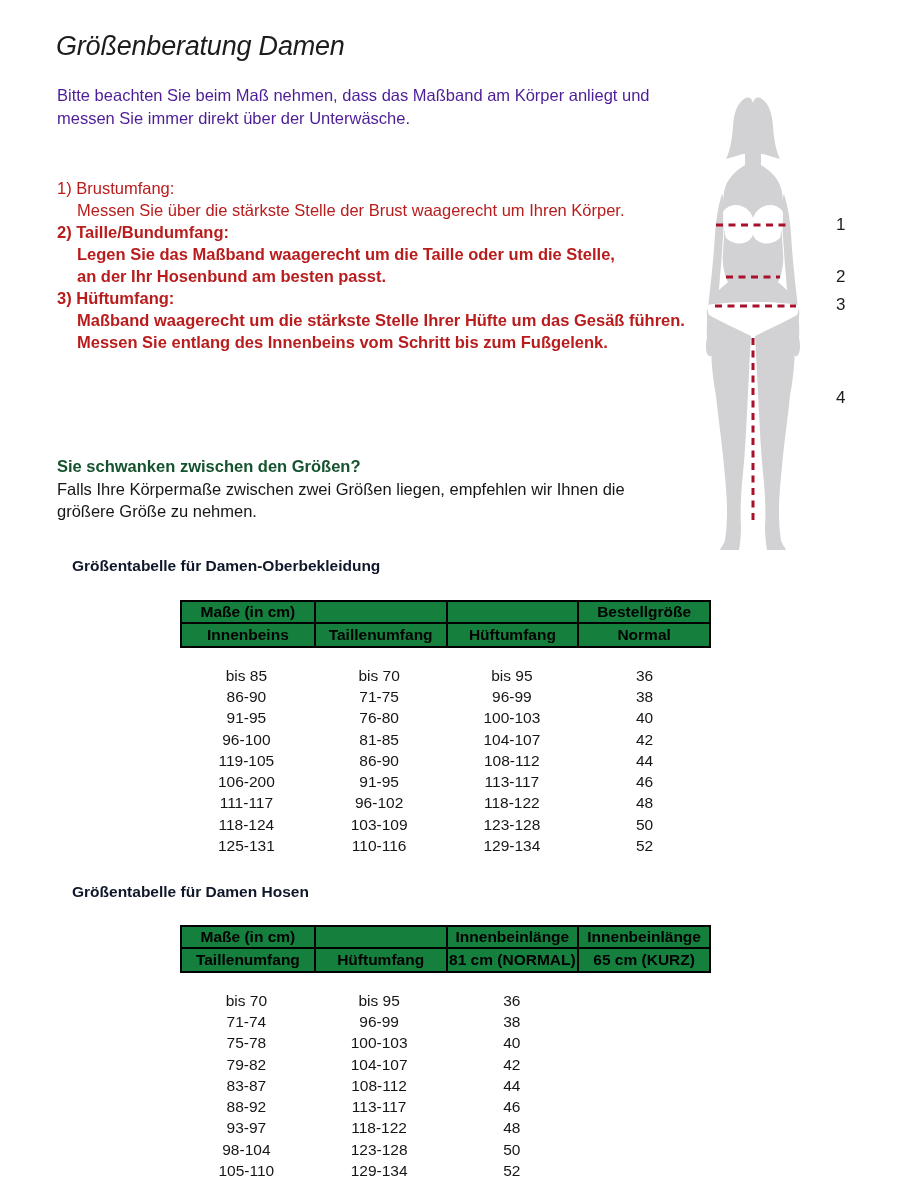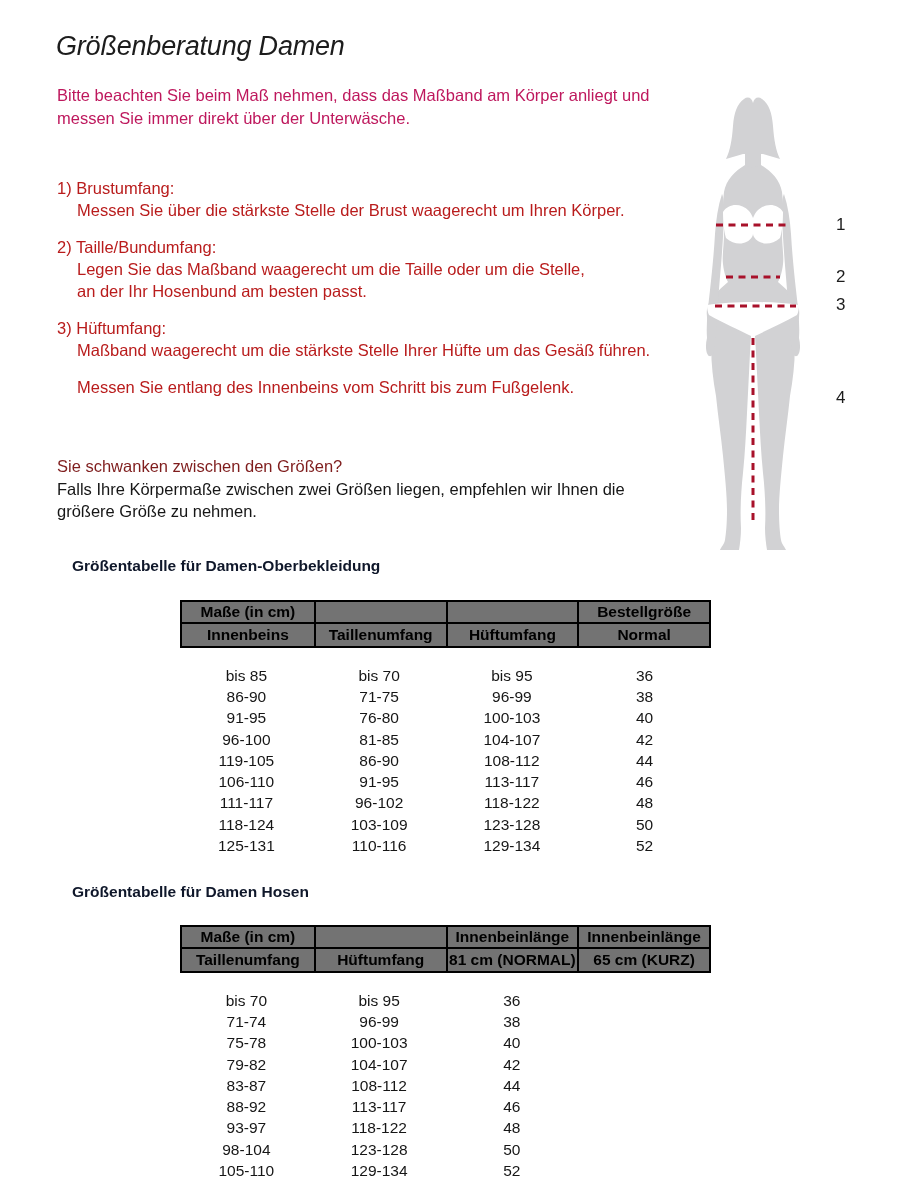--- a/index.html
+++ b/index.html
@@ -11,47 +11,47 @@
     overflow: hidden;
   }
   .abs { position: absolute; }
 
   .doc-title {
     left: 56px; top: 31px;
     font-size: 27px; font-weight: 400; color: #1c1c1c; letter-spacing: -0.2px; font-style: italic;
   }
   .intro {
     left: 57px; top: 84px;
-    font-size: 16.5px; line-height: 23px; white-space: pre; color: #be185d;
+    font-size: 16.5px; line-height: 23px; white-space: pre; color: #4c1d95;
   }
   .instructions { left: 57px; top: 177px; font-size: 16.5px; line-height: 22px; color: #b91c1c; }
-  .instr-item + .instr-item { margin-top: 15px; }
+  .instr-item + .instr-item { margin-top: 0; font-weight: bold; }
   .item-body { padding-left: 20px; white-space: pre; }
   .advice { left: 57px; top: 455px; font-size: 16.5px; line-height: 22.5px; color: #161616; }
-  .advice-head { font-weight: 400; color: #7f1d1d; }
+  .advice-head { font-weight: 700; color: #14532d; }
   .advice-body { white-space: pre; }
 
   .figure-wrap { left: 693px; top: 88px; width: 175px; height: 472px; }
   .figure-svg { position: absolute; left: 0; top: 7px; }
   .fig-label {
     position: absolute; left: 143px;
     font-size: 17px; color: #1c1c1c; line-height: 20px;
   }
   .fig-label-1 { top: 127px; }
   .fig-label-2 { top: 179px; }
   .fig-label-3 { top: 207px; }
   .fig-label-4 { top: 300px; }
 
   .section-title { font-weight: 700; font-size: 15.5px; color: #0f172a; }
   .t1-title { left: 72px; top: 557px; }
   .t2-title { left: 72px; top: 883px; }
 
   .thead {
     display: grid; grid-template-columns: repeat(4, 1fr);
-    width: 531px; border: 2.5px solid #000; background: #737373;
+    width: 531px; border: 2.5px solid #000; background: #15803d;
   }
   .t1-head { left: 180px; top: 600px; }
   .t2-head { left: 180px; top: 925px; }
   .hc {
     height: 22px; display: flex; align-items: center; justify-content: center;
     font-weight: 700; font-size: 15.5px; color: #000; white-space: nowrap;
   }
   .thead .hc:nth-child(-n+4) { border-bottom: 2px solid #000; }
   .thead .hc:not(:nth-child(4n+1)) { border-left: 2px solid #000; }
 
@@ -192,21 +192,21 @@
       <div class="dcell">104-107</div>
       <div class="dcell">42</div>
     </div>
     <div class="drow">
       <div class="dcell">119-105</div>
       <div class="dcell">86-90</div>
       <div class="dcell">108-112</div>
       <div class="dcell">44</div>
     </div>
     <div class="drow">
-      <div class="dcell">106-110</div>
+      <div class="dcell">106-200</div>
       <div class="dcell">91-95</div>
       <div class="dcell">113-117</div>
       <div class="dcell">46</div>
     </div>
     <div class="drow">
       <div class="dcell">111-117</div>
       <div class="dcell">96-102</div>
       <div class="dcell">118-122</div>
       <div class="dcell">48</div>
     </div>

